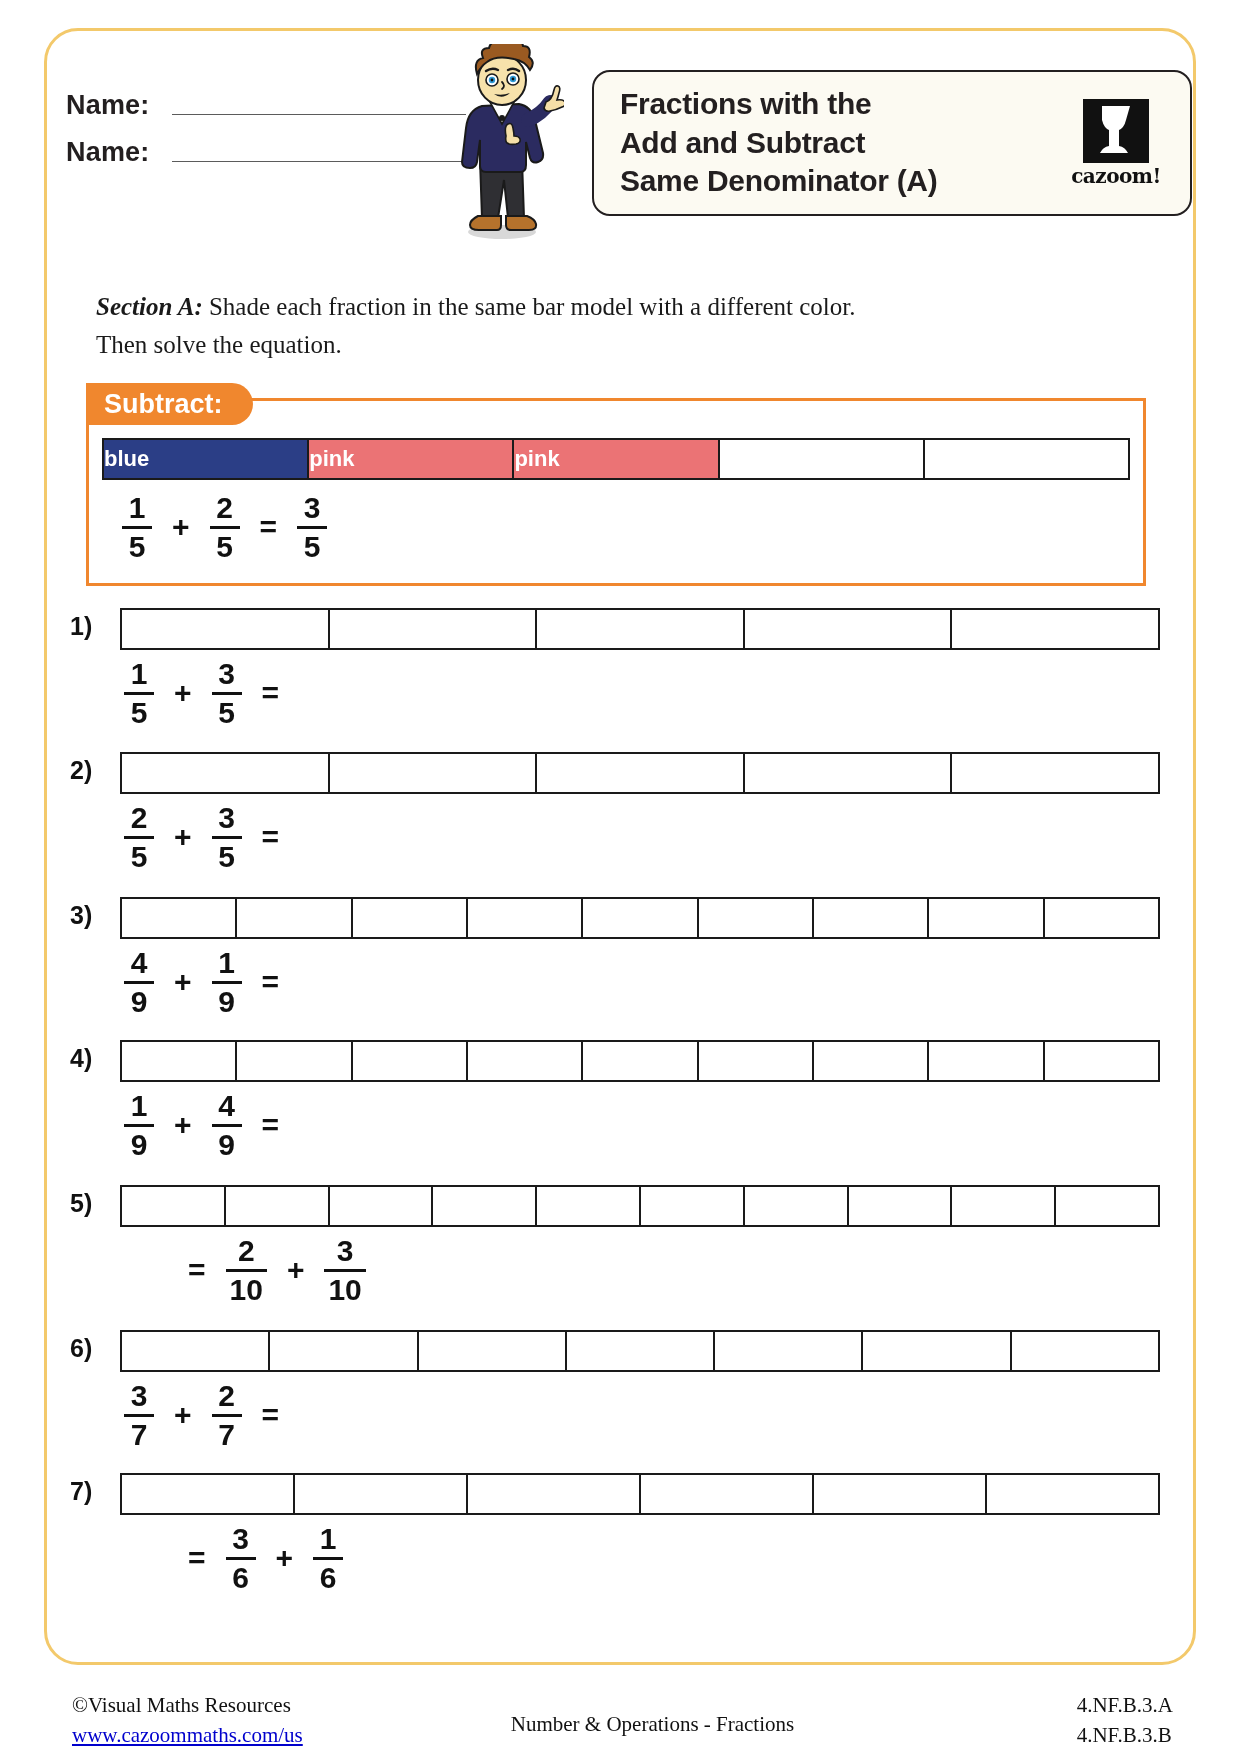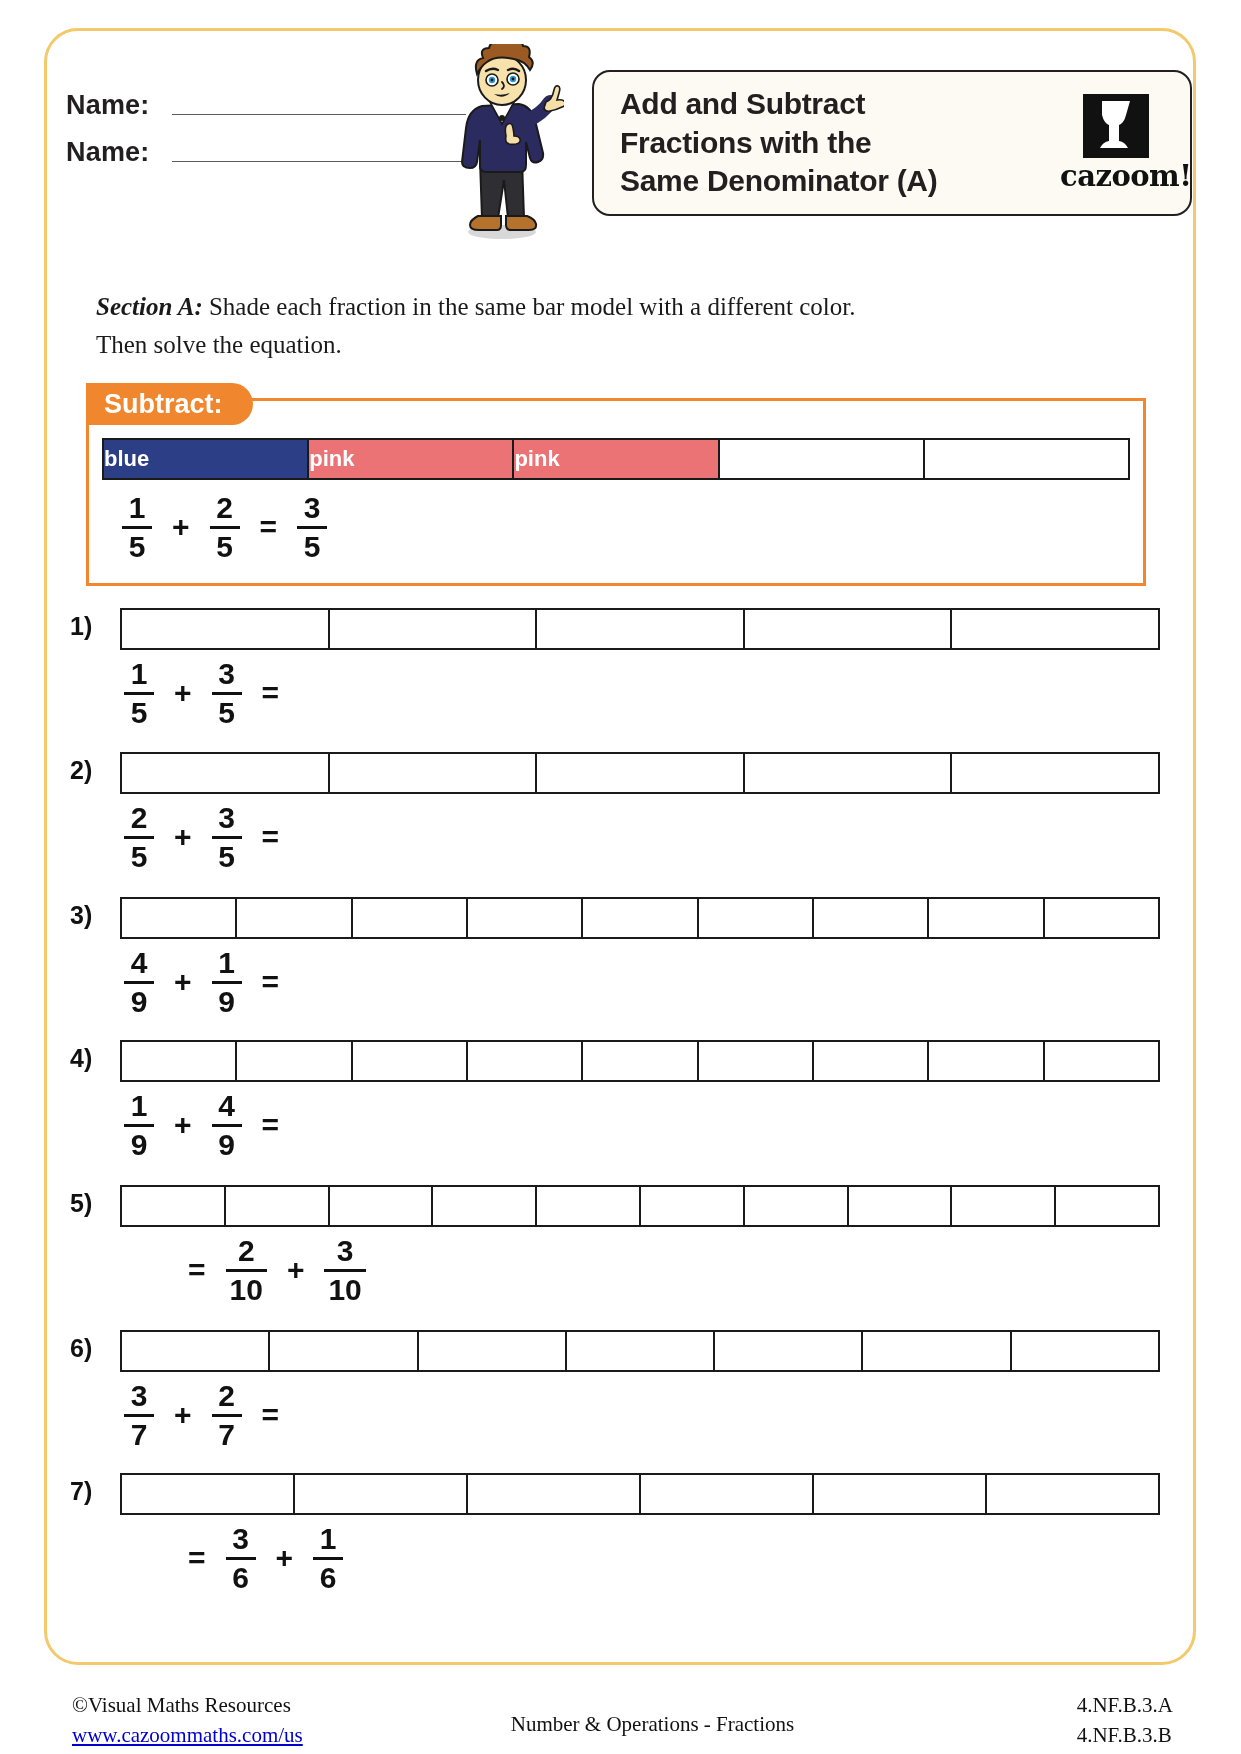--- a/index.html
+++ b/index.html
@@ -107,21 +107,21 @@
   }
   .logo-goblet {
     position: absolute;
     left: 50%;
     top: 5px;
     transform: translateX(-50%);
   }
   .logo-word {
     font-family: "DejaVu Serif", serif;
     font-weight: bold;
-    font-size: 29px;
+    font-size: 20px;
     letter-spacing: -0.5px;
     color: #111111;
     margin-top: 1px;
   }
 
   
   .section-instructions {
     position: absolute;
     left: 96px;
     top: 288px;
@@ -352,22 +352,22 @@
     <circle cx="69" cy="35" r="3.2" fill="#2e9ad6"></circle>
     <circle cx="69" cy="35" r="1.4" fill="#111111"></circle>
 
     <path d="M58 38 q4 4 0 7" fill="none" stroke="#1a1a1a" stroke-width="1.8" stroke-linecap="round"></path>
 
     <path d="M50 50 q8 6 16 -1 q-8 3 -16 1 z" fill="#1a1a1a"></path>
   </svg>
 
   <div class="title-box">
     <div class="title-text">
+      <div>Fractions with the</div>
       <div>Add and Subtract</div>
-      <div>Fractions with the</div>
       <div>Same Denominator (A)</div>
     </div>
     <div class="logo">
       <div class="logo-sq">
         <svg class="logo-goblet" width="44" height="54" viewBox="0 0 44 54">
           <path d="M8 2 h28 l-4 14 q-2 8 -7 10 v16 q6 1 9 7 h-28 q3 -6 9 -7 v-16 q-5 -2 -7 -10 z" fill="#ffffff"></path>
         </svg>
       </div>
       <div class="logo-word">cazoom!</div>
     </div>

